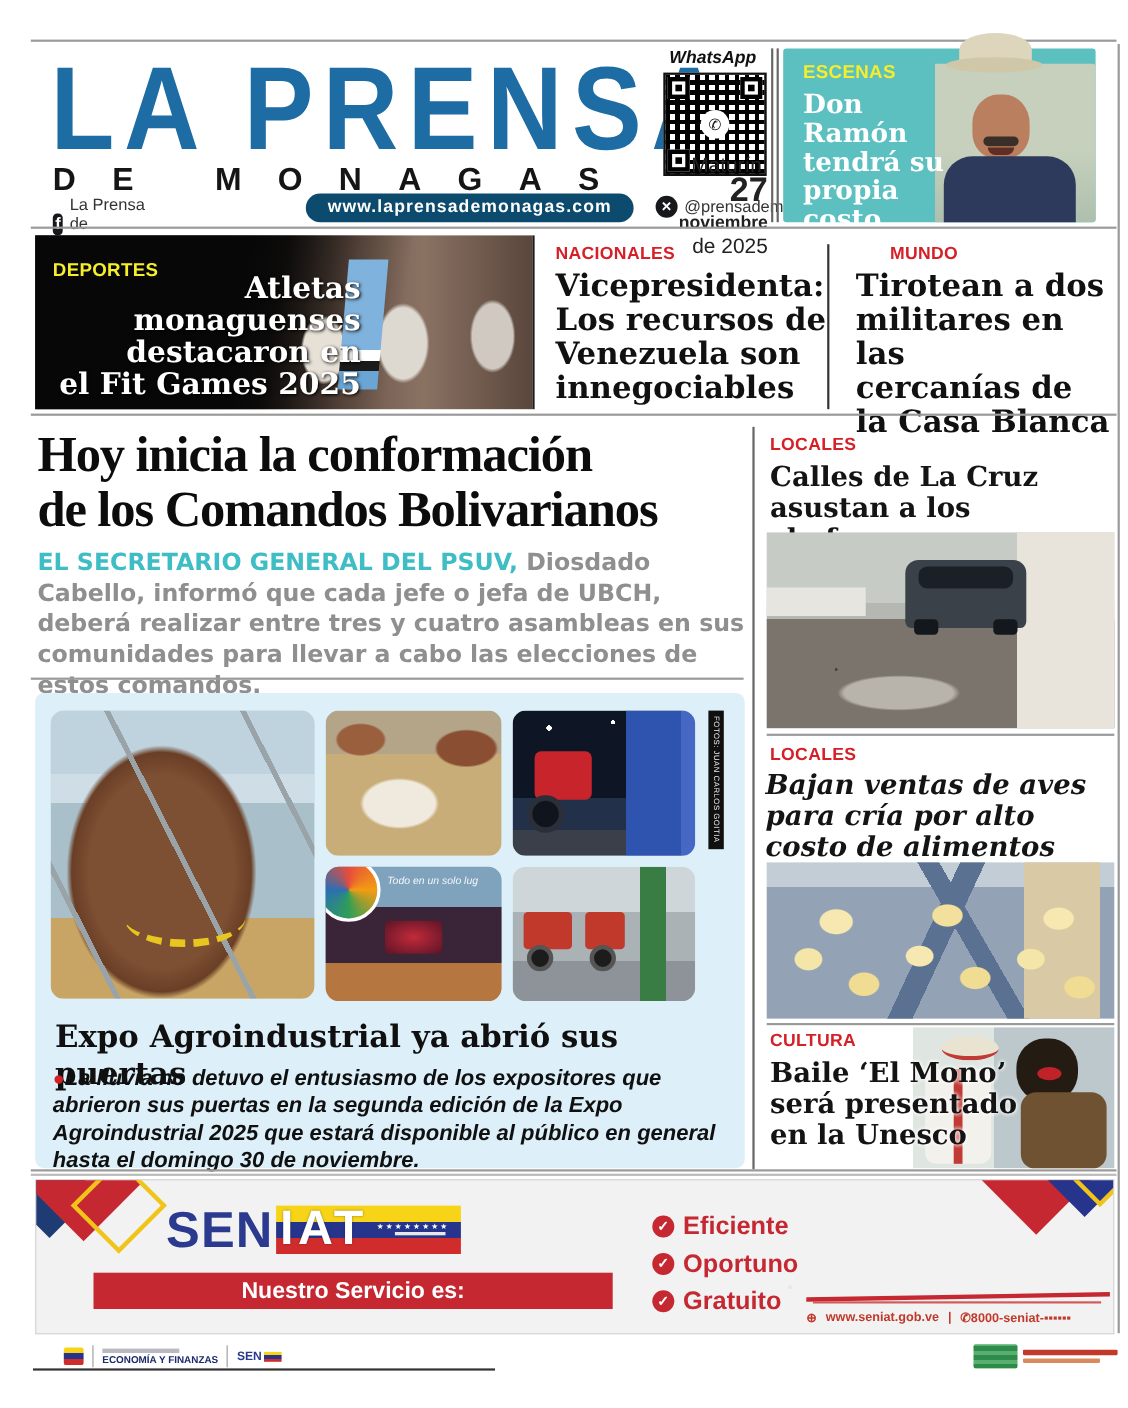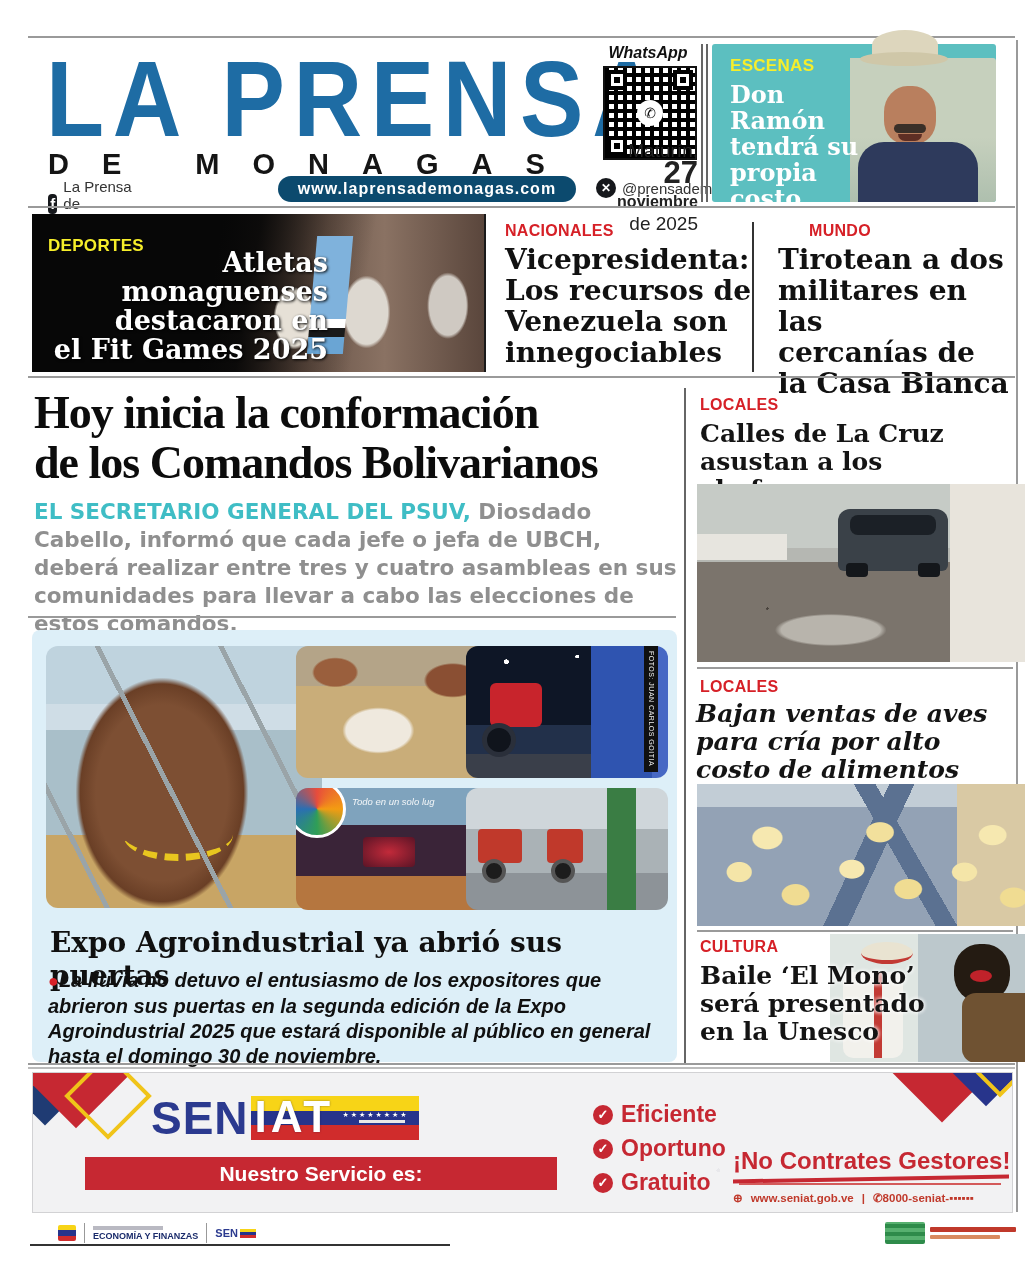--- a/index.html
+++ b/index.html
@@ -70,21 +70,21 @@
 
   
   .main-headline{position:absolute;left:34px;top:388px;width:650px;font-family:"Liberation Serif",serif;
                  font-weight:bold;font-size:46px;line-height:50px;letter-spacing:-1px;color:#0c0c0c;}
   .lead{position:absolute;left:34px;top:498px;width:650px;font-family:"DejaVu Sans",sans-serif;
         font-weight:bold;font-size:21.5px;line-height:28px;color:#8f8f8f;}
   .lead .hl{color:#3fbdc5;}
 
   
   .expo{position:absolute;left:32px;top:630px;width:645px;height:432px;background:#ddeff8;border-radius:8px;}
-  .ph{position:absolute;border-radius:12px;overflow:hidden;padding-left:36px;}
+  .ph{position:absolute;border-radius:12px;overflow:hidden;}
   .credit{position:absolute;left:612px;top:16px;width:14px;height:126px;background:#101010;color:#efefef;
           font-size:7px;letter-spacing:.5px;writing-mode:vertical-rl;display:flex;align-items:center;justify-content:center;}
   .expo-head{position:absolute;left:18px;top:296px;width:610px;font-family:"DejaVu Serif",serif;
              font-weight:bold;font-size:28px;color:#101010;}
   .expo-body{position:absolute;left:16px;top:338px;width:608px;font-style:italic;font-weight:bold;
              font-size:20px;line-height:25px;color:#101010;}
   .dot{color:#d62027;font-size:18px;}
 
   
   .ph-cow{left:14px;top:16px;width:240px;height:262px;
@@ -396,21 +396,20 @@
     </div>
     <div class="feature" style="top:62px;">
       <span class="chk">✓</span>
       <span>Oportuno</span>
     </div>
     <div class="feature" style="top:96px;">
       <span class="chk">✓</span>
       <span>Gratuito</span>
     </div>
 
-    <div class="slogan">¡No Contrates Gestores!</div>
     <div class="slogan-underline"></div>
     <div class="slogan-underline2"></div>
     <div class="contact">
       <span>⊕</span>
       <span>www.seniat.gob.ve</span>
       <span class="sep">|</span>
       <span>✆8000-seniat-▪▪▪▪▪▪</span>
     </div>
   </div>
 

